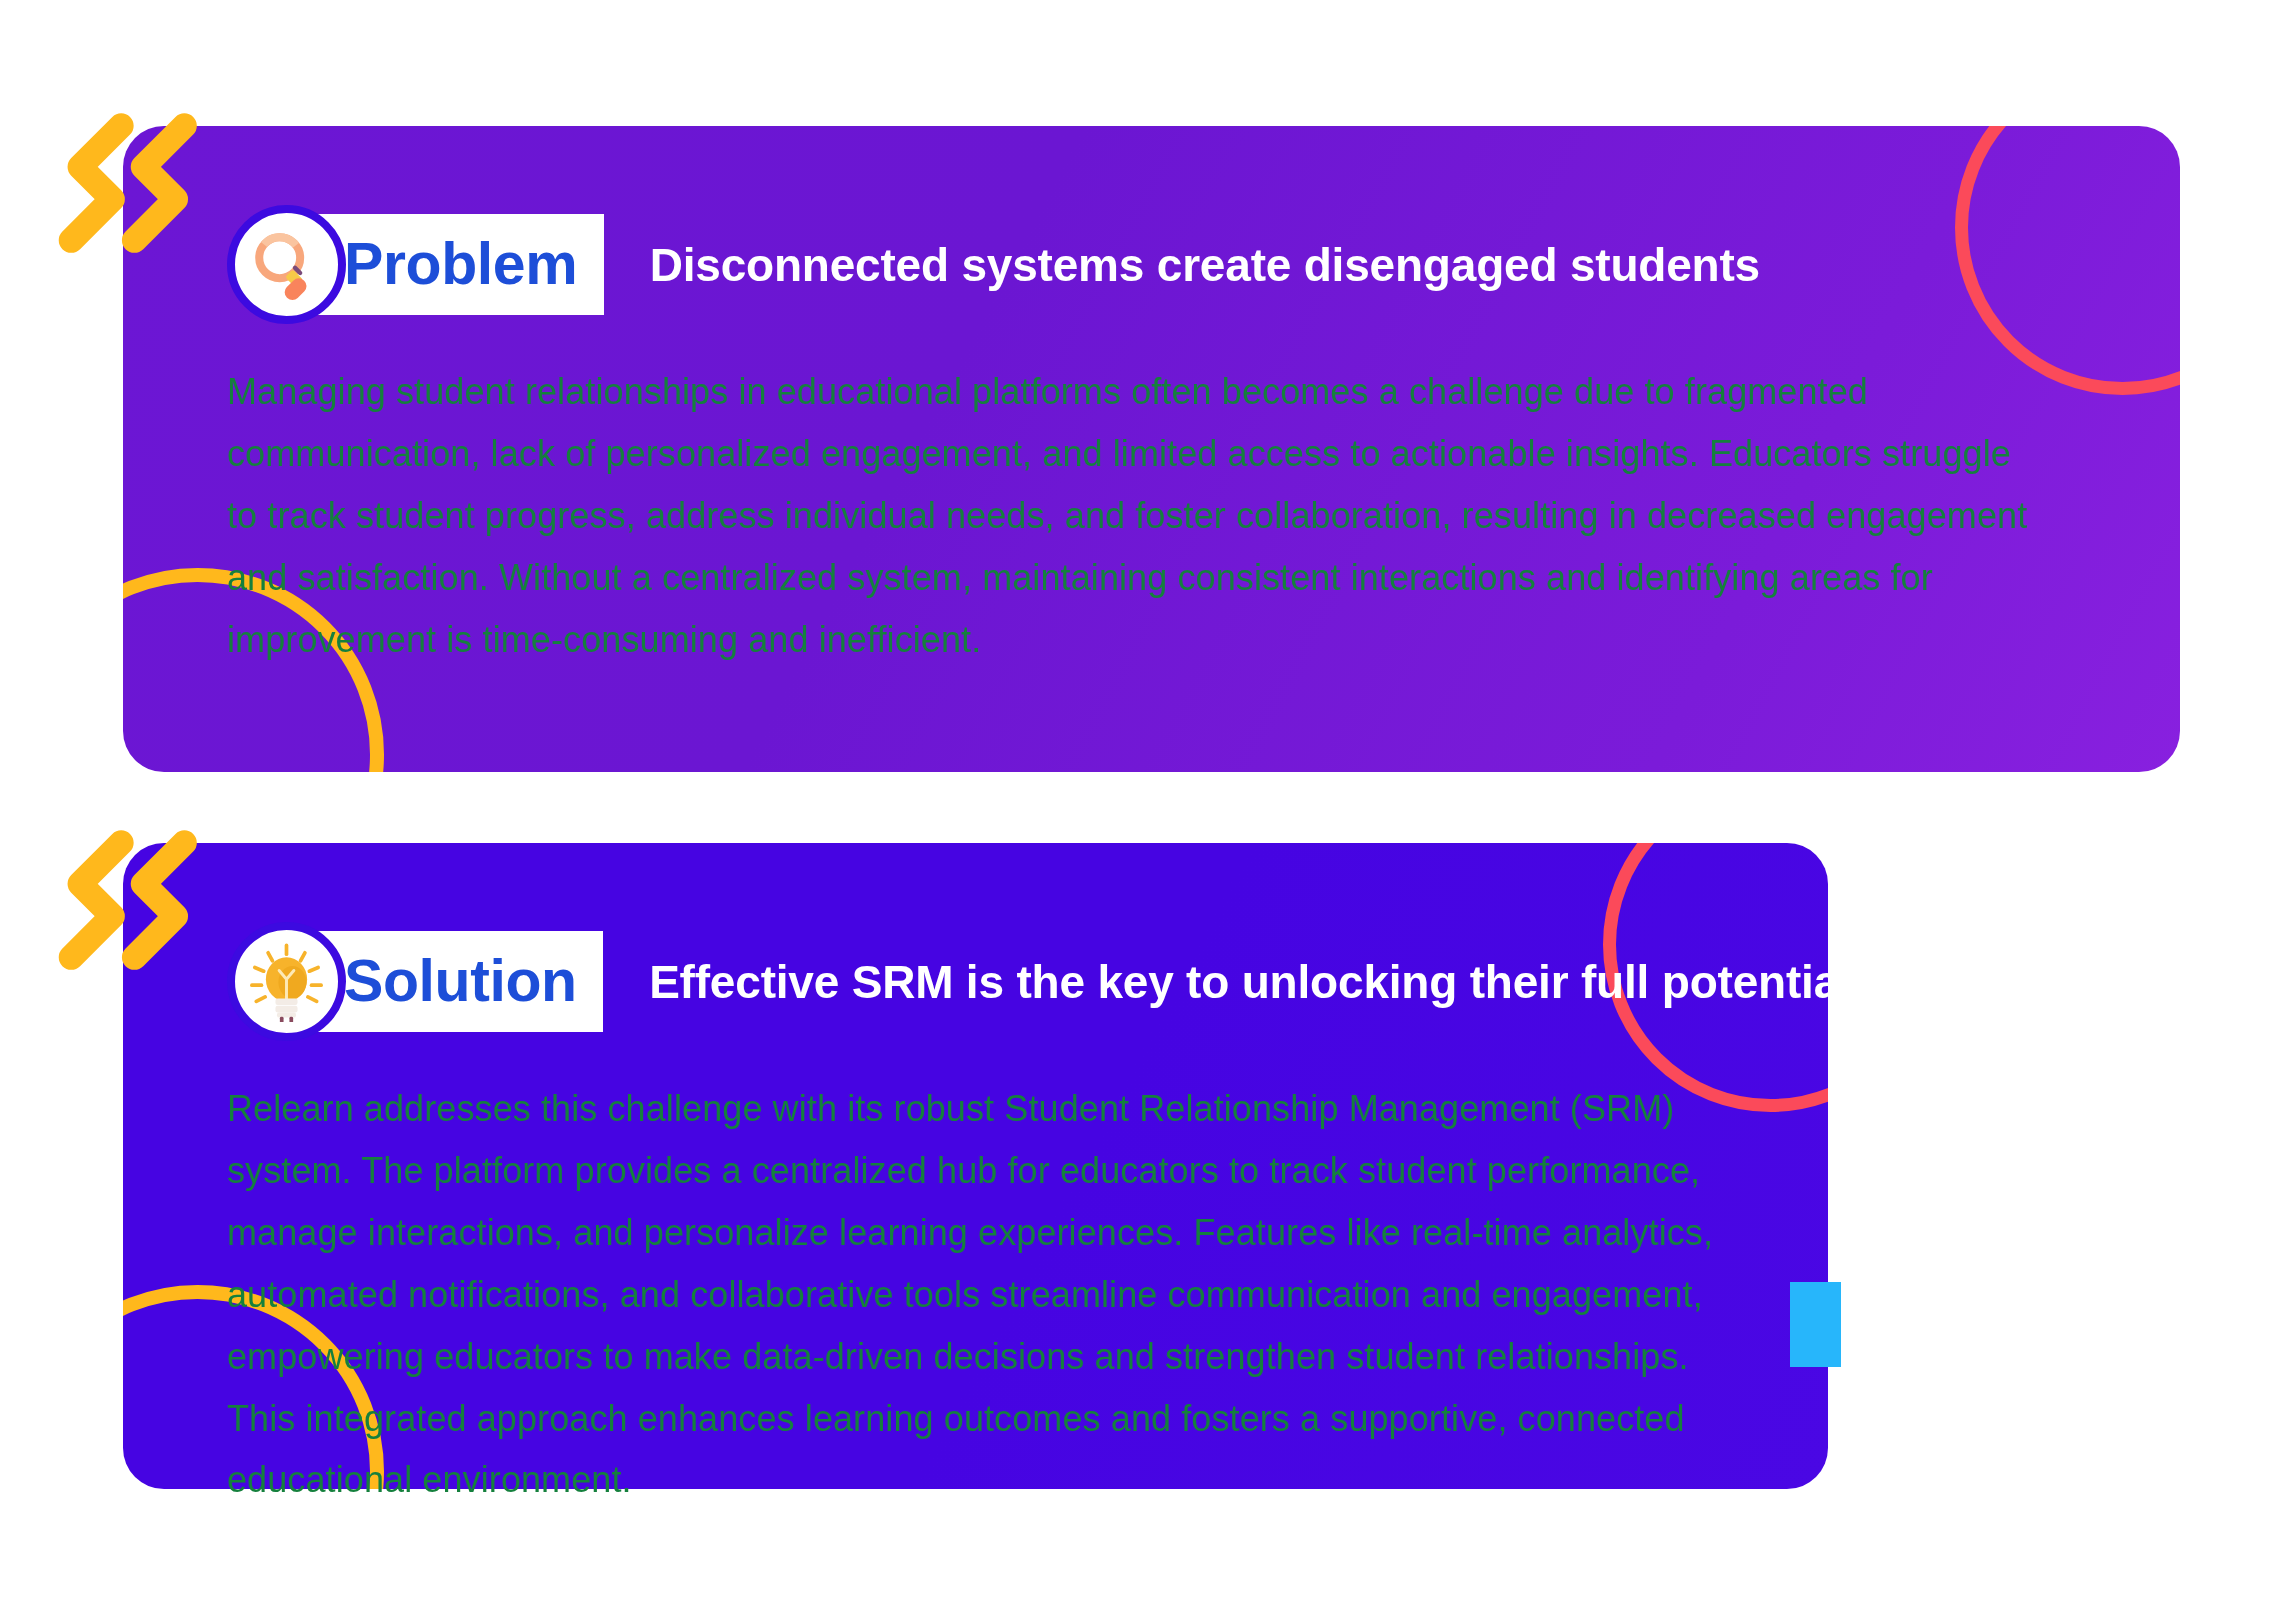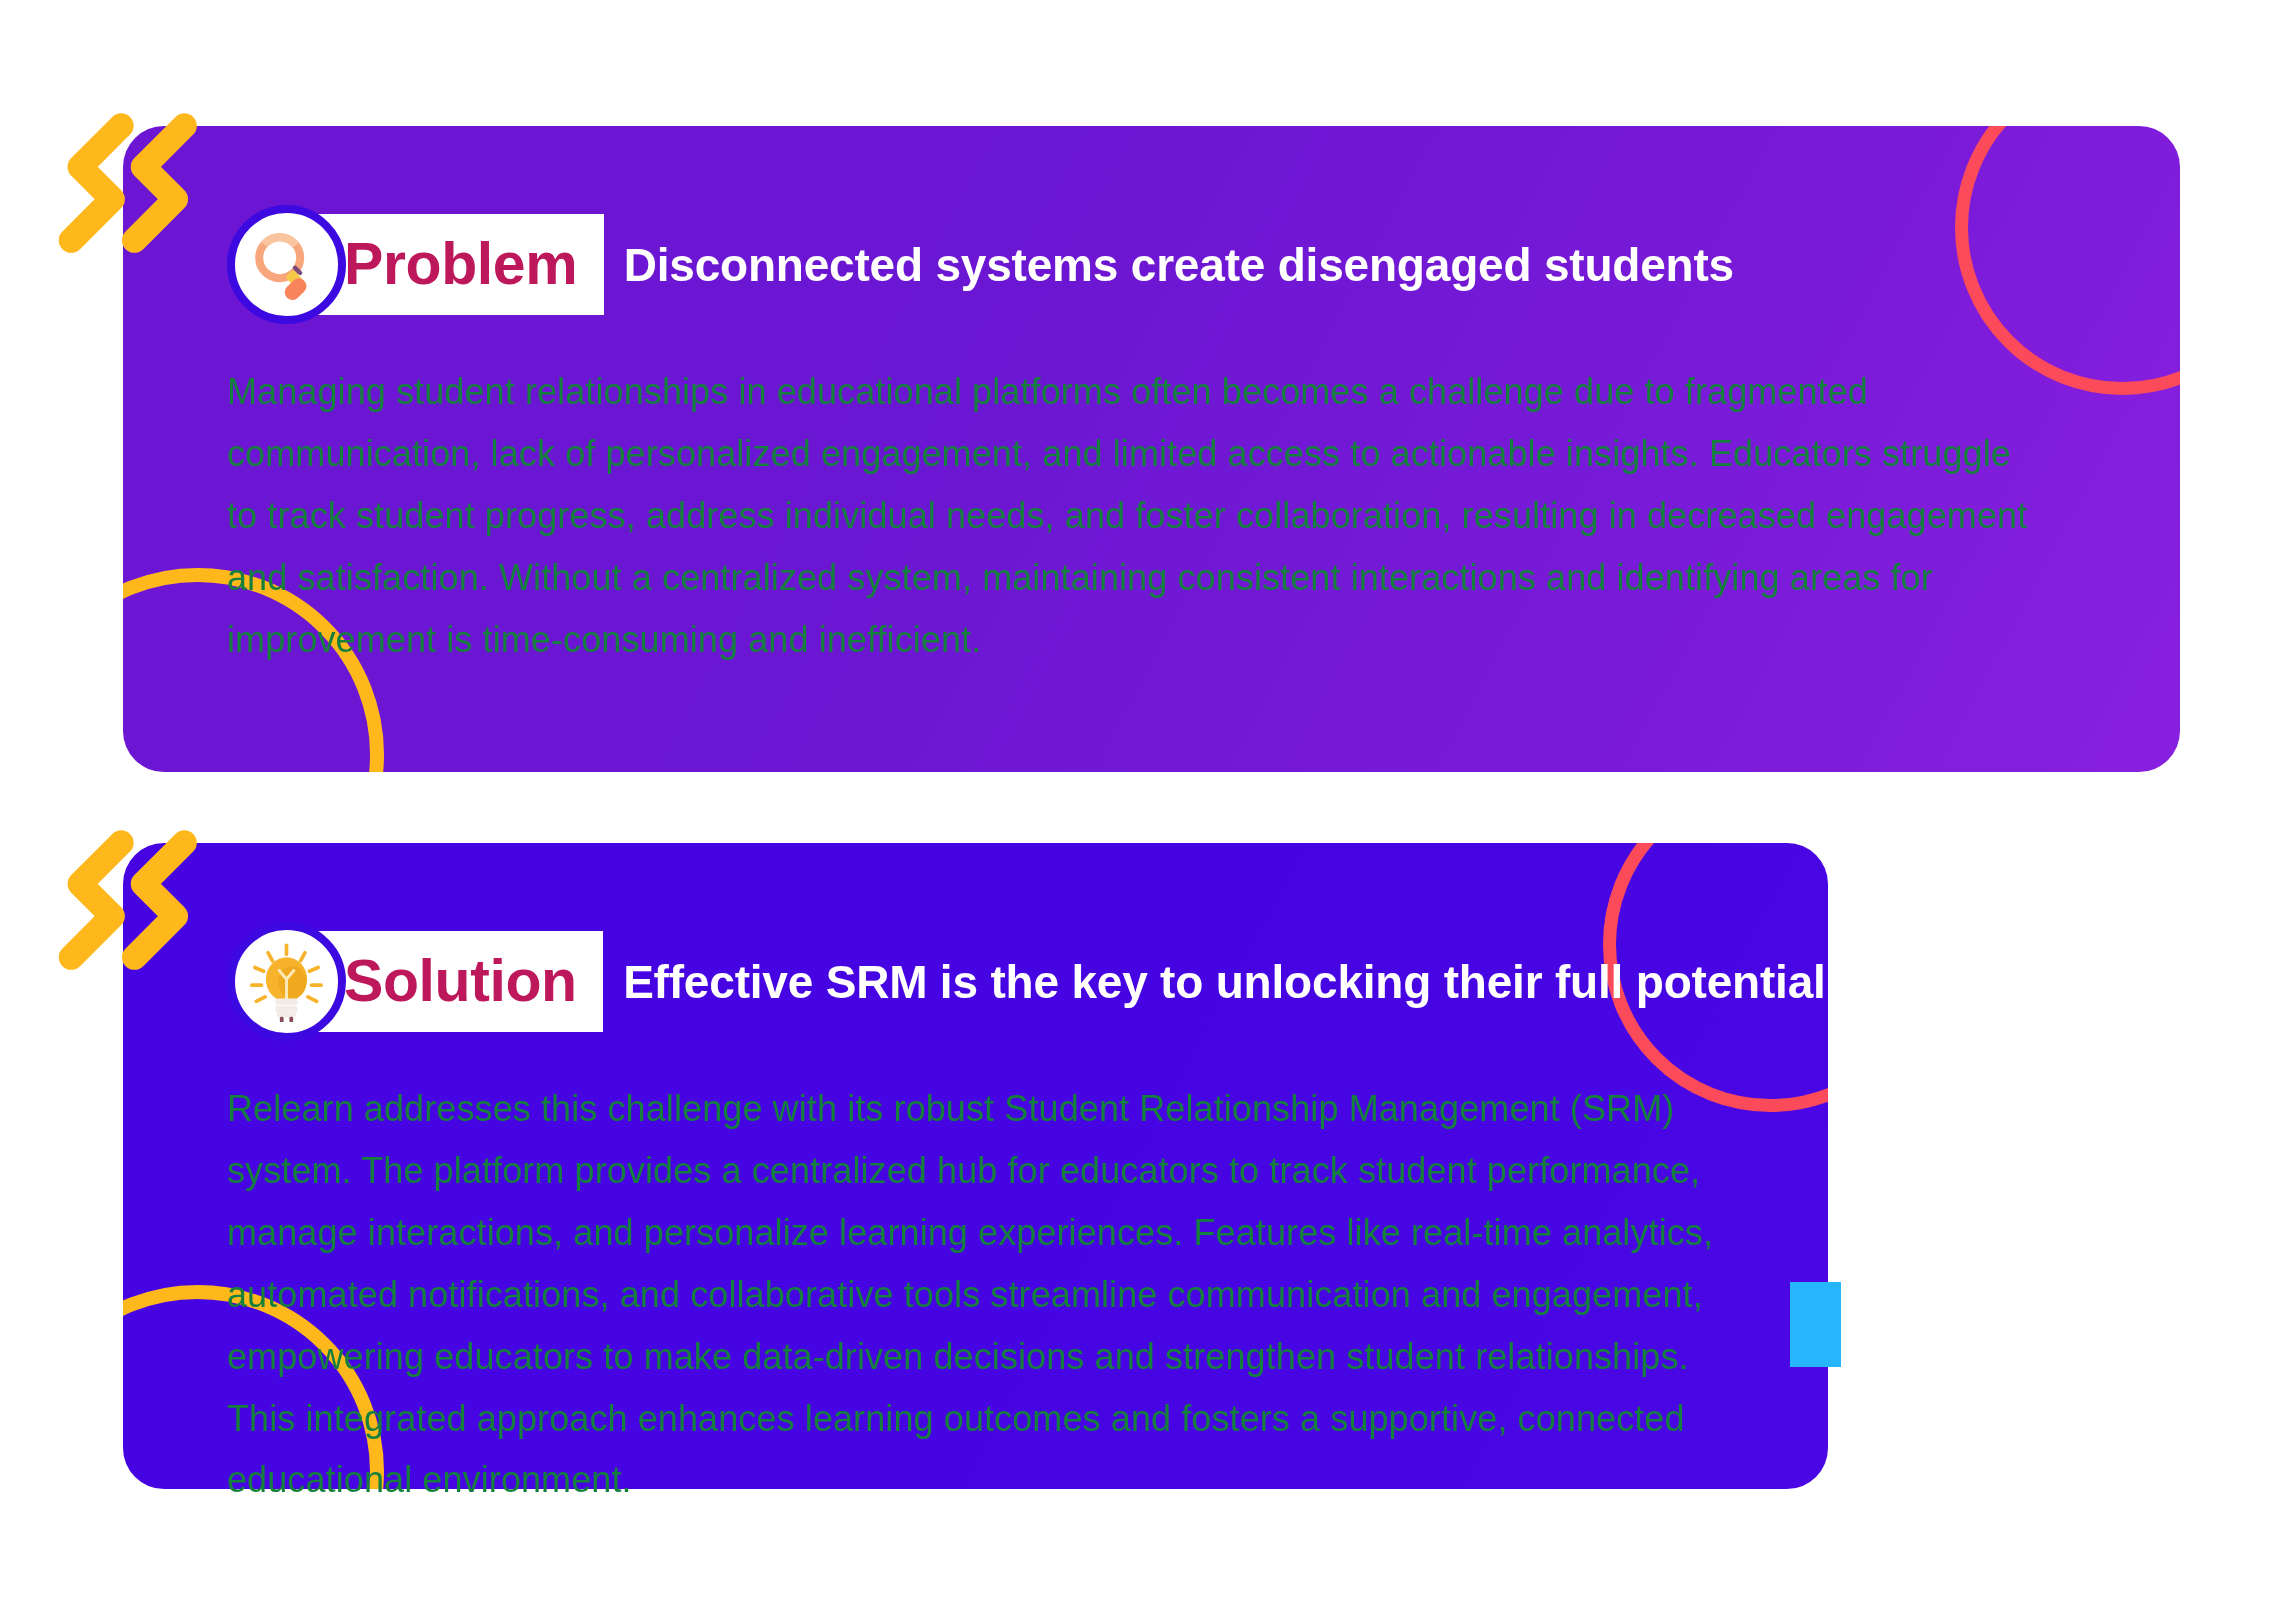--- a/index.html
+++ b/index.html
@@ -130,38 +130,38 @@
     box-sizing: border-box;
     display: flex;
     align-items: center;
     justify-content: center;
     position: relative;
     z-index: 3;
   }
 
   .badge-label {
     background: #ffffff;
-    color: #be185d;
+    color: #1d4ed8;
     font-size: 59px;
     font-weight: 700;
     letter-spacing: -0.4px;
     line-height: 1;
     padding: 20.6px 26.4px 20.6px 41px;
     margin-left: -43px;
     position: relative;
     z-index: 2;
     white-space: nowrap;
   }
 
   .head-title {
     color: #ffffff;
     font-size: 46px;
     font-weight: 700;
     letter-spacing: -0.2px;
-    margin-left: 20px;
+    margin-left: 46px;
     white-space: nowrap;
   }
 
   .body-text {
     color: #15803d;
     font-size: 36px;
     font-weight: 400;
     line-height: 1.72;
     margin-top: 37px;
     max-width: 1803px;

